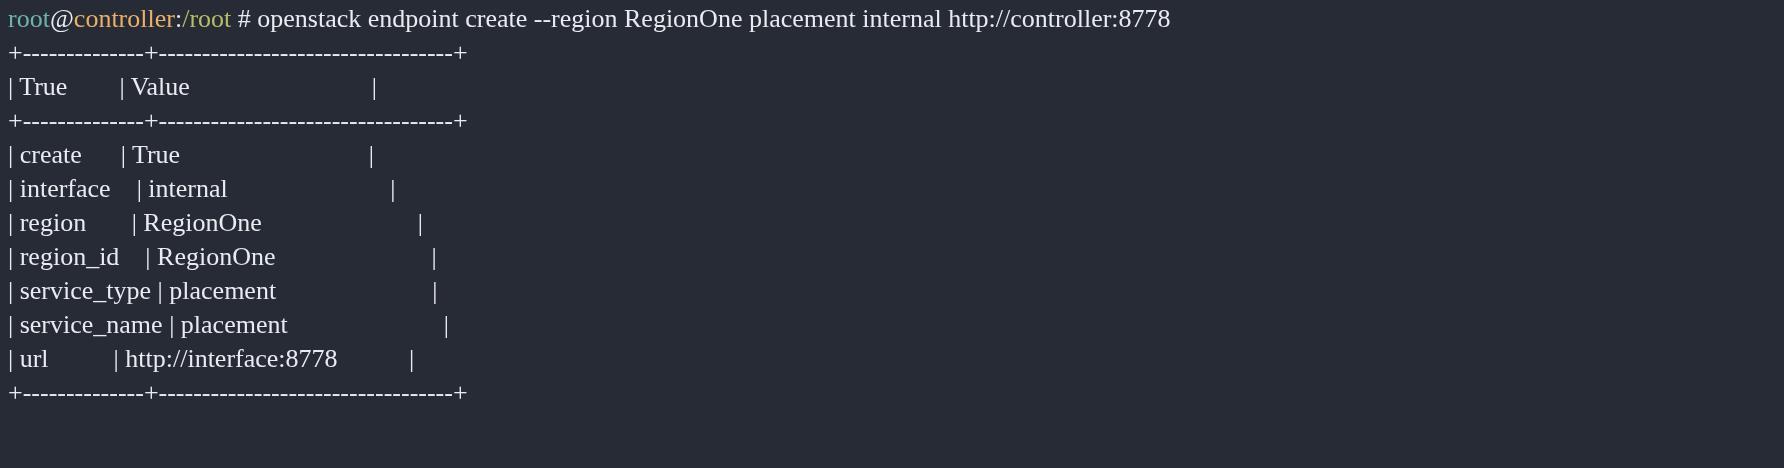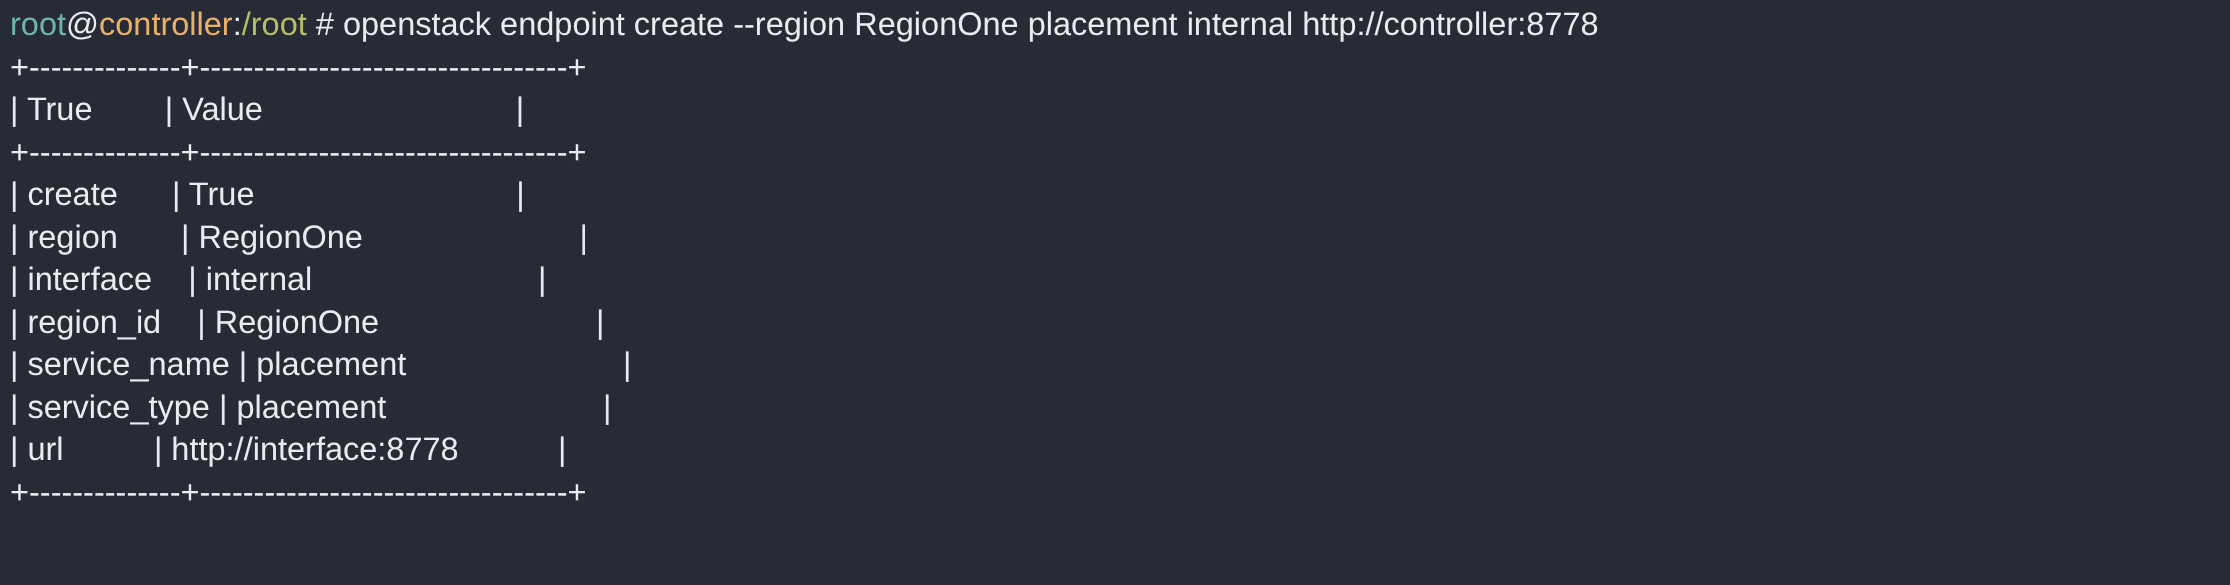--- a/index.html
+++ b/index.html
@@ -9,21 +9,21 @@
     width: 1784px;
     height: 468px;
     overflow: hidden;
   }
   .terminal {
     box-sizing: border-box;
     width: 1716px;
     height: 468px;
     padding: 2px 0 0 8px;
     background: #272b35;
-    font-family: Liberation Sans, sans-serif;
+    font-family: Liberation Serif, serif;
     font-size: 26px;
     line-height: 34px;
     color: #e8ebf0;
   }
   .line {
     white-space: pre;
     height: 34px;
   }
   .c-user  { color: #6fb3ae; }
   .c-host  { color: #e9b06a; }
@@ -43,21 +43,21 @@
 </head>
 <body>
 
 <div class="terminal">
   <div class="line"><span class="c-user" style="color: rgb(111, 179, 174);">root</span><span class="c-white">@</span><span class="c-host" style="color: rgb(233, 176, 106);">controller</span><span class="c-white">:</span><span class="c-path" style="color: rgb(182, 189, 104);">/root</span><span class="c-white"> # </span><span class="c-white">openstack endpoint create --region RegionOne placement internal http://controller:8778</span></div>
   <div id="table-lines">
       <div class="line">+--------------+----------------------------------+</div>
       <div class="line">| True        | Value                            |</div>
       <div class="line">+--------------+----------------------------------+</div>
       <div class="line">| create      | True                             |</div>
+      <div class="line">| interface    | internal                         |</div>
       <div class="line">| region       | RegionOne                        |</div>
-      <div class="line">| interface    | internal                         |</div>
       <div class="line">| region_id    | RegionOne                        |</div>
+      <div class="line">| service_type | placement                        |</div>
       <div class="line">| service_name | placement                        |</div>
-      <div class="line">| service_type | placement                        |</div>
       <div class="line">| url          | http://interface:8778           |</div>
       <div class="line">+--------------+----------------------------------+</div>
     </div>
 </div>
 
 </body></html>

